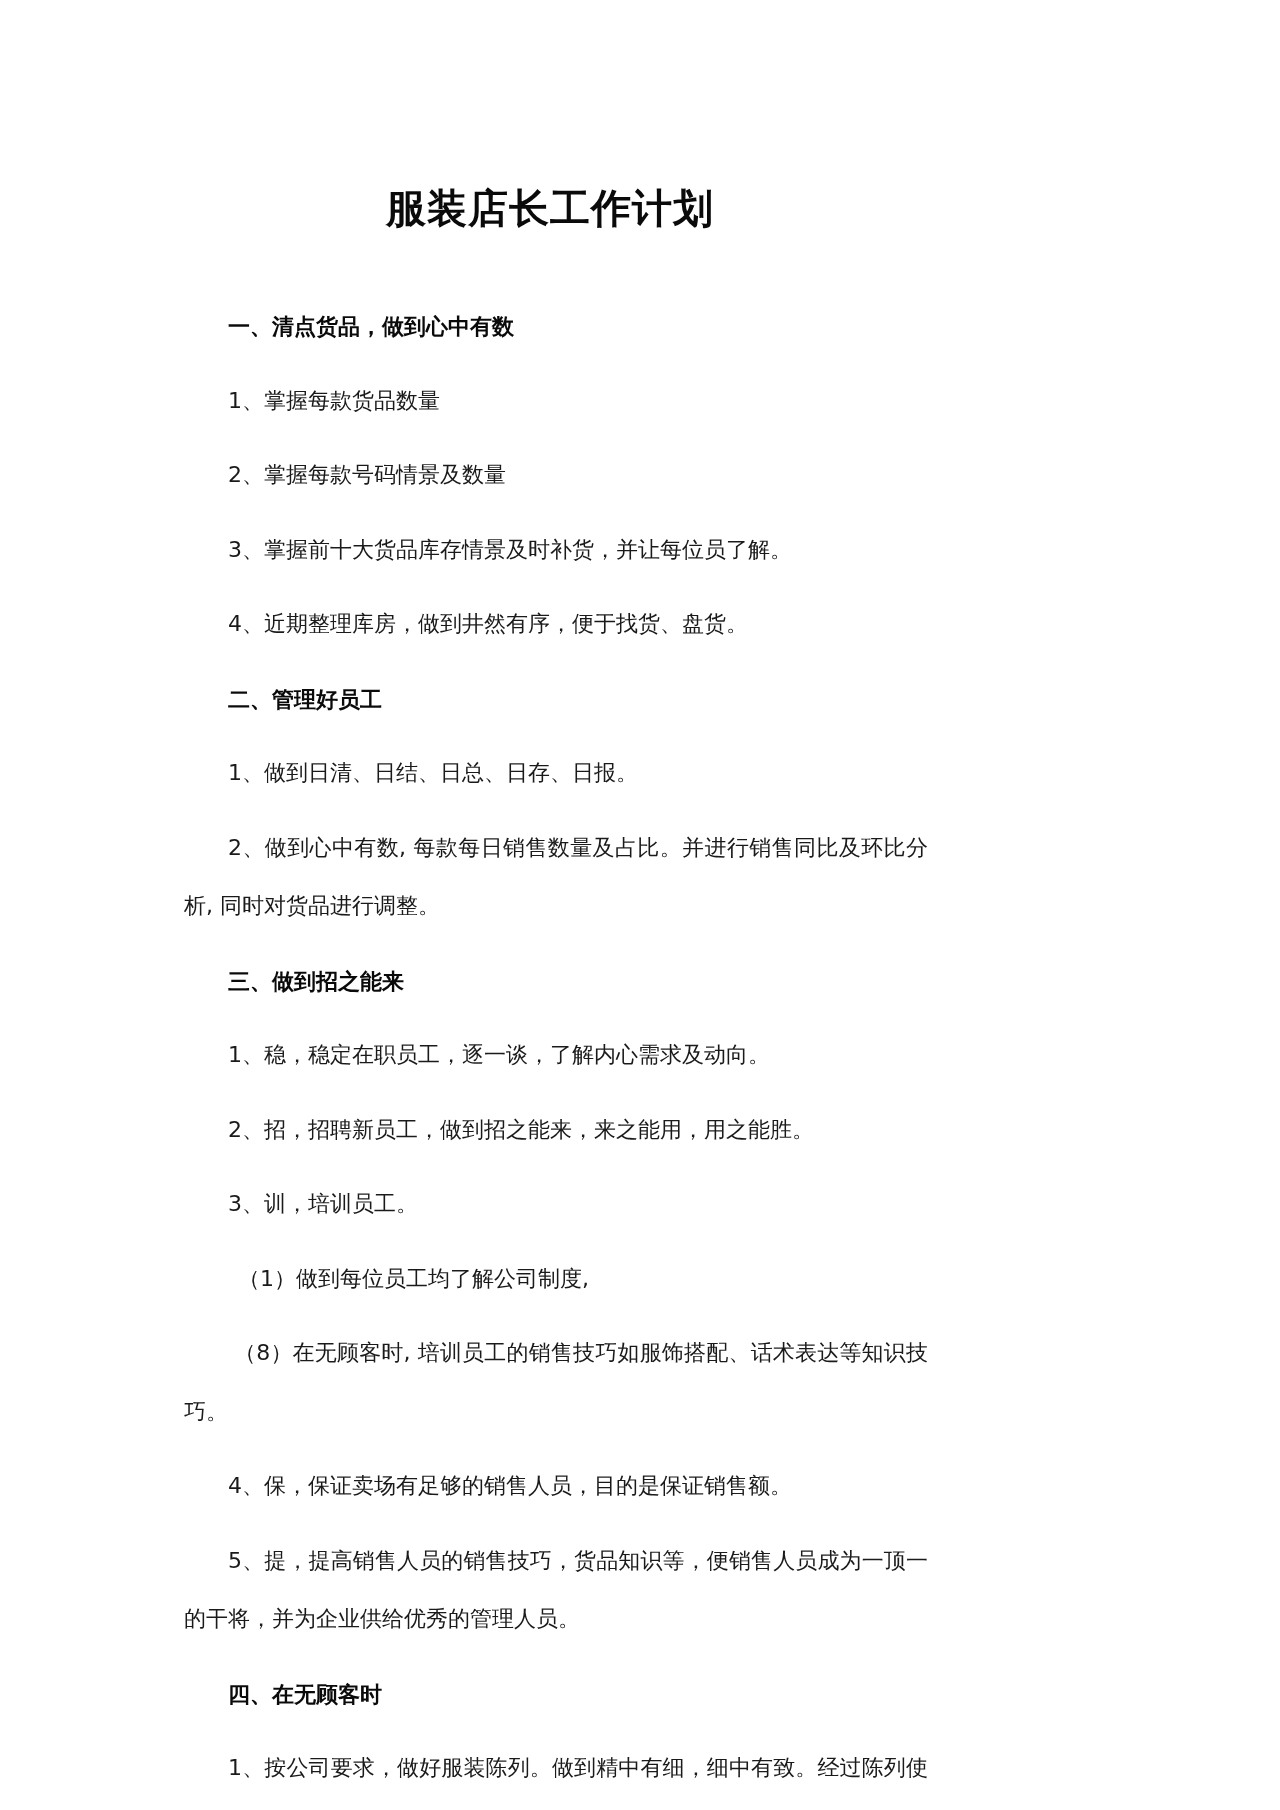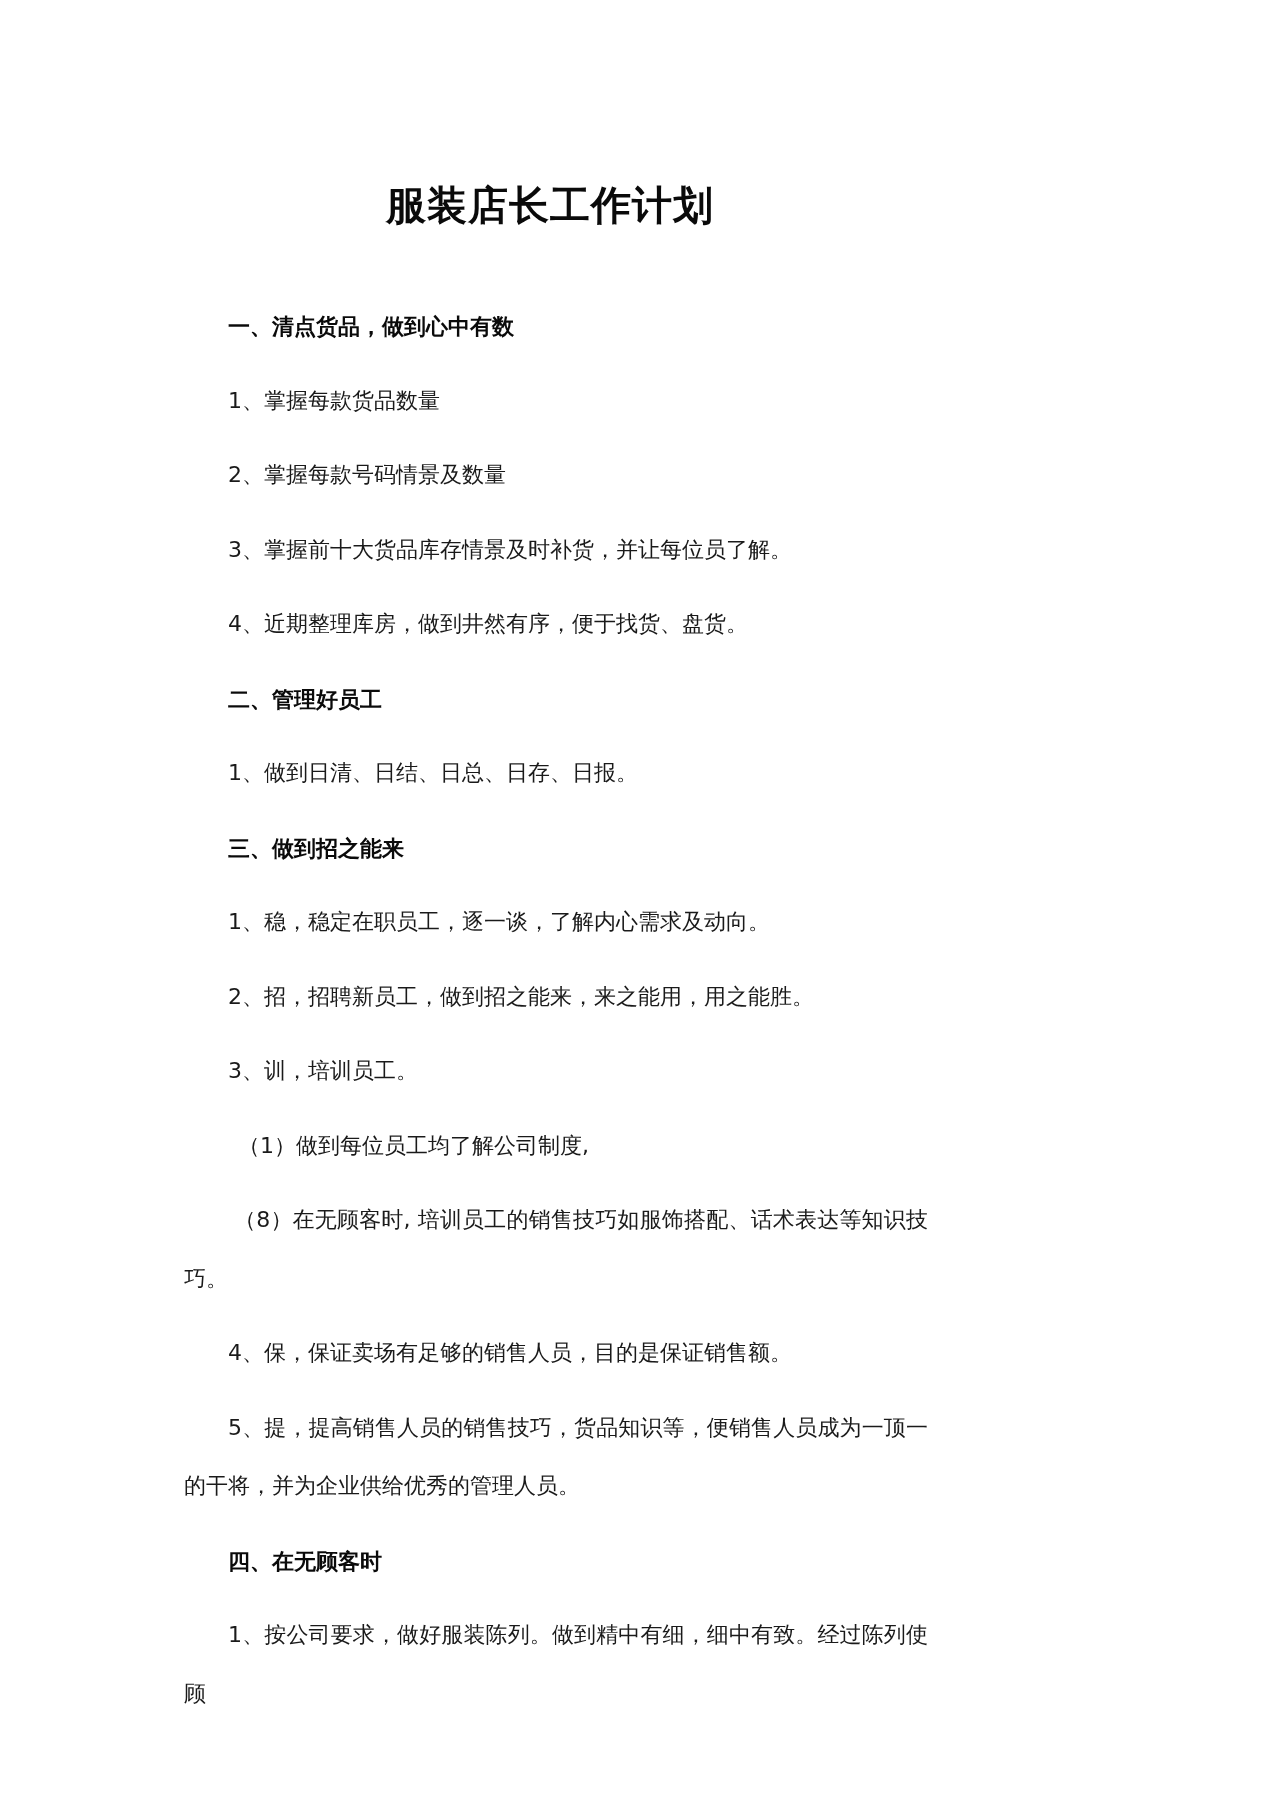--- a/index.html
+++ b/index.html
@@ -22,21 +22,21 @@
       width: 1280px;
       height: 1810px;
       background: #ffffff;
     }
     .title {
       position: absolute;
       left: 0;
       top: 154px;
       width: 1100px;
       text-align: center;
-      font-family: Liberation Mono, monospace;
+      font-family: Liberation Serif, serif;
       font-weight: bold;
       font-size: 40px;
       line-height: 56px;
       letter-spacing: 1px;
       color: #0a0a0a;
     }
     .body-text {
       position: absolute;
       left: 168px;
       top: 281px;
@@ -71,20 +71,21 @@
   <div class="body-text">
 
     <p class="para heading">一、清点货品，做到心中有数</p>
     <p class="para">1、掌握每款货品数量</p>
     <p class="para">2、掌握每款号码情景及数量</p>
     <p class="para">3、掌握前十大货品库存情景及时补货，并让每位员了解。</p>
     <p class="para">4、近期整理库房，做到井然有序，便于找货、盘货。</p>
 
     <p class="para heading">二、管理好员工</p>
     <p class="para">1、做到日清、日结、日总、日存、日报。</p>
+    <p class="para">2、做到心中有数, 每款每日销售数量及占比。并进行销售同比及环比分析, 同时对货品进行调整。</p>
 
     <p class="para heading">三、做到招之能来</p>
     <p class="para">1、稳，稳定在职员工，逐一谈，了解内心需求及动向。</p>
     <p class="para">2、招，招聘新员工，做到招之能来，来之能用，用之能胜。</p>
     <p class="para">3、训，培训员工。</p>
     <p class="para sub1">（1）做到每位员工均了解公司制度,</p>
     <p class="para sub2">（8）在无顾客时, 培训员工的销售技巧如服饰搭配、话术表达等知识技巧。</p>
     <p class="para">4、保，保证卖场有足够的销售人员，目的是保证销售额。</p>
     <p class="para">5、提，提高销售人员的销售技巧，货品知识等，便销售人员成为一顶一的干将，并为企业供给优秀的管理人员。</p>
 

